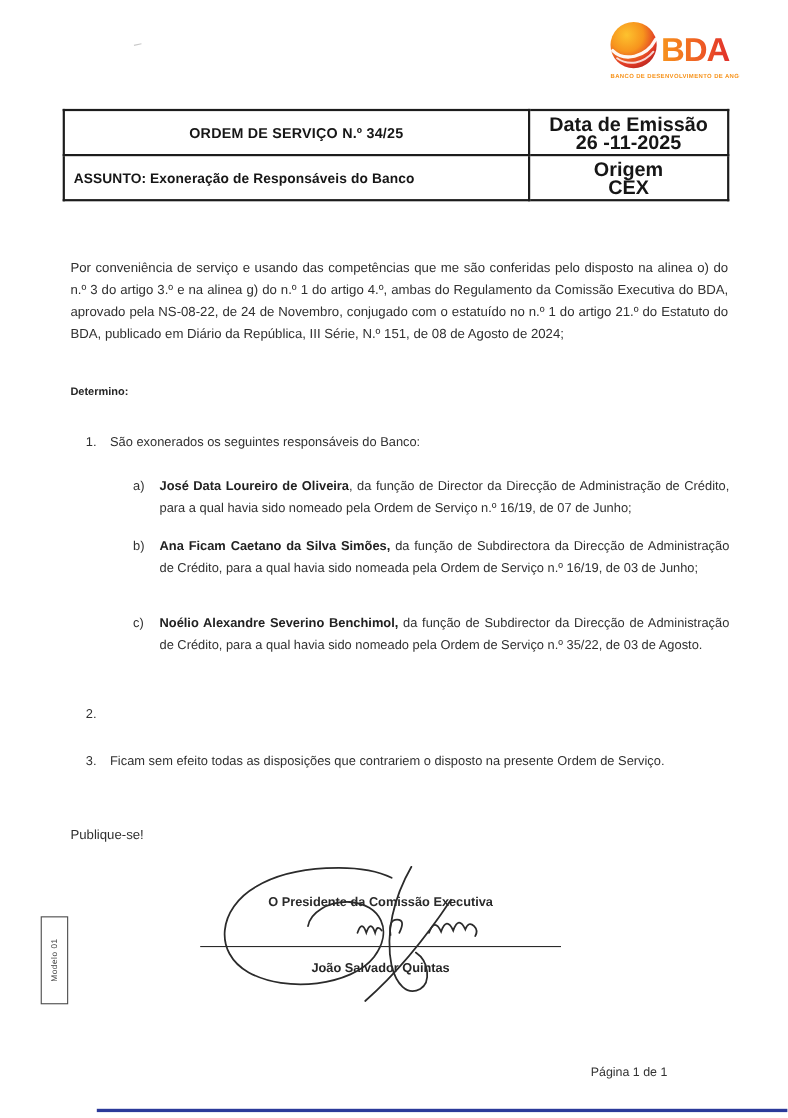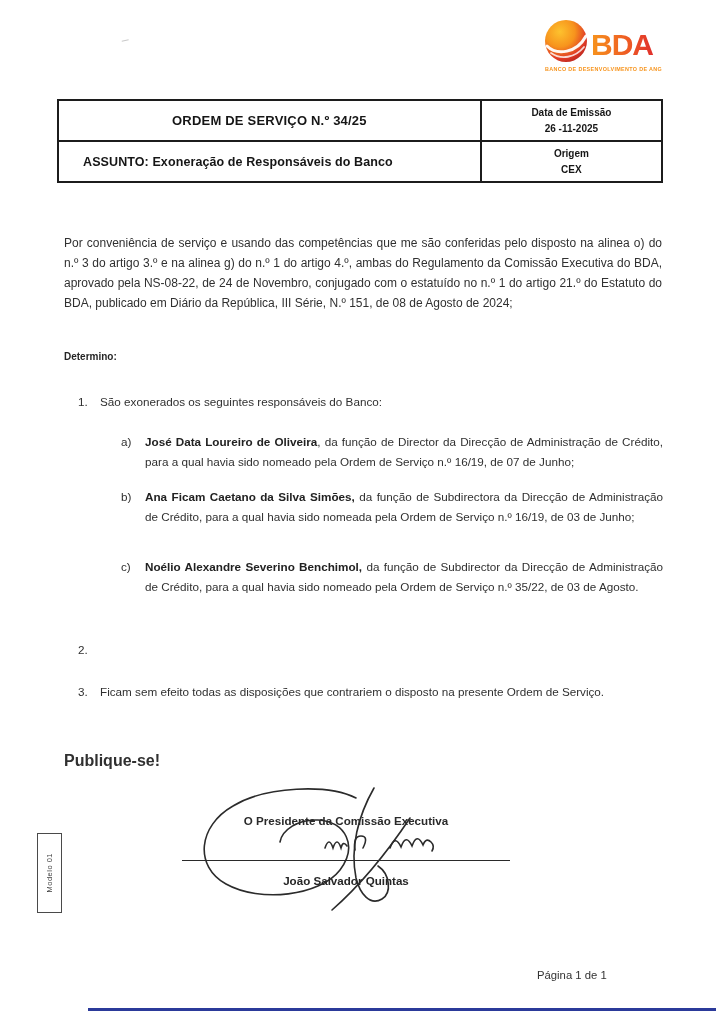--- a/index.html
+++ b/index.html
@@ -2,44 +2,44 @@
 <html><head>
 <meta charset="utf-8">
 <style>
   * { margin:0; padding:0; box-sizing:border-box; }
   html,body { width:716px; height:1016px; background:#fff; overflow:hidden; }
   body { font-family:"Liberation Sans","DejaVu Sans",sans-serif; color:#2e2e2e; position:relative; }
 
   .page { position:absolute; inset:0; background:#ffffff; }
 
   
-  .logo { position:absolute; top:18px; right:54px; width:118px; height:60px; }
+  .logo { position:absolute; top:18px; right:44px; width:118px; height:60px; }
 
   
   table.hdr { position:absolute; left:57px; top:99px; width:606px; border-collapse:collapse; table-layout:fixed; }
   table.hdr td { border:2.5px solid #1c1c1c; color:#161616; vertical-align:middle; }
   td.cell-title { width:70%; text-align:center; font-weight:bold; font-size:13px; height:41px; letter-spacing:.2px; }
-  td.cell-meta  { width:30%; text-align:center; font-weight:bold; font-size:10px; line-height:16px; height:41px; }
-  td.cell-subject { text-align:left; font-weight:bold; font-size:12.5px; padding-left:24px; height:38px; letter-spacing:.1px; }
+  td.cell-meta  { width:30%; text-align:center; font-weight:bold; font-size:18px; line-height:16px; height:41px; }
+  td.cell-subject { text-align:left; font-weight:bold; font-size:12.5px; padding-left:8px; height:38px; letter-spacing:.1px; }
 
   
   .intro { position:absolute; left:64px; top:233px; width:598px; font-size:12px; line-height:20px; text-align:justify; color:#303030; }
   .determino { position:absolute; left:64px; top:351px; font-size:10px; font-weight:bold; color:#252525; }
 
   .num-item { position:absolute; left:78px; width:580px; display:flex; font-size:11.7px; line-height:19px; color:#303030; }
   .num-item .num { width:22px; flex:0 0 22px; }
   #item1 { top:392px; } #item2 { top:640px; } #item3 { top:682px; }
 
   .sub-item { position:absolute; left:121px; width:542px; display:flex; font-size:11.7px; line-height:19.5px; color:#303030; }
   .sub-item .letter { width:24px; flex:0 0 24px; }
   .sub-item p { text-align:justify; flex:1; }
   .sub-item .pname { font-weight:bold; color:#222; }
   #subA { top:432px; } #subB { top:487px; } #subC { top:557px; }
 
-  .publish { position:absolute; left:64px; top:752px; font-size:16px; color:#303030;font-weight:bold; }
+  .publish { position:absolute; left:64px; top:752px; font-size:12px; color:#303030; }
 
   
   .sigblock { position:absolute; left:178px; top:786px; width:336px; height:132px; }
   .sig-title { position:absolute; top:28px; left:0; right:0; text-align:center; font-size:11.6px; font-weight:bold; color:#2a2a2a; }
   .sig-rule { position:absolute; top:74px; left:4px; right:4px; border-top:1.4px solid #2a2a2a; }
   .sig-name { position:absolute; top:88px; left:0; right:0; text-align:center; font-size:11.6px; font-weight:bold; color:#262626; }
   .sig-scribble { position:absolute; inset:0; }
 
   
   .model-box { position:absolute; left:37px; top:833px; width:25px; height:80px; border:1.5px solid #4a4a4a; display:flex; align-items:center; justify-content:center; background:#fff; }

